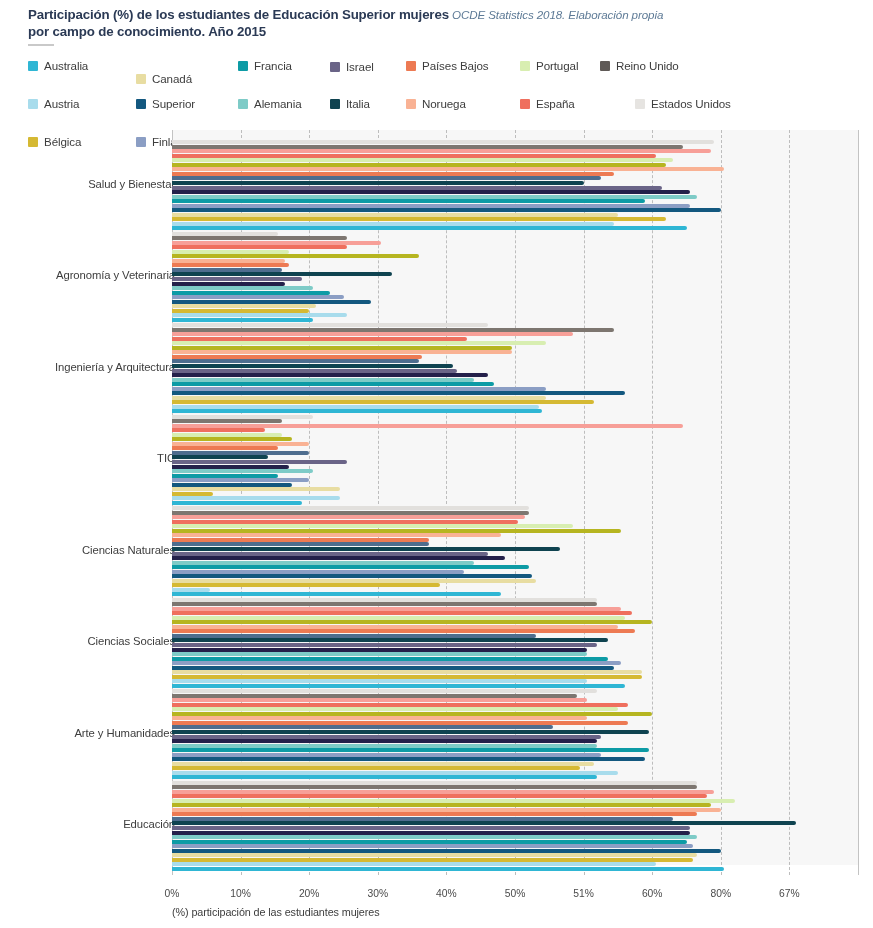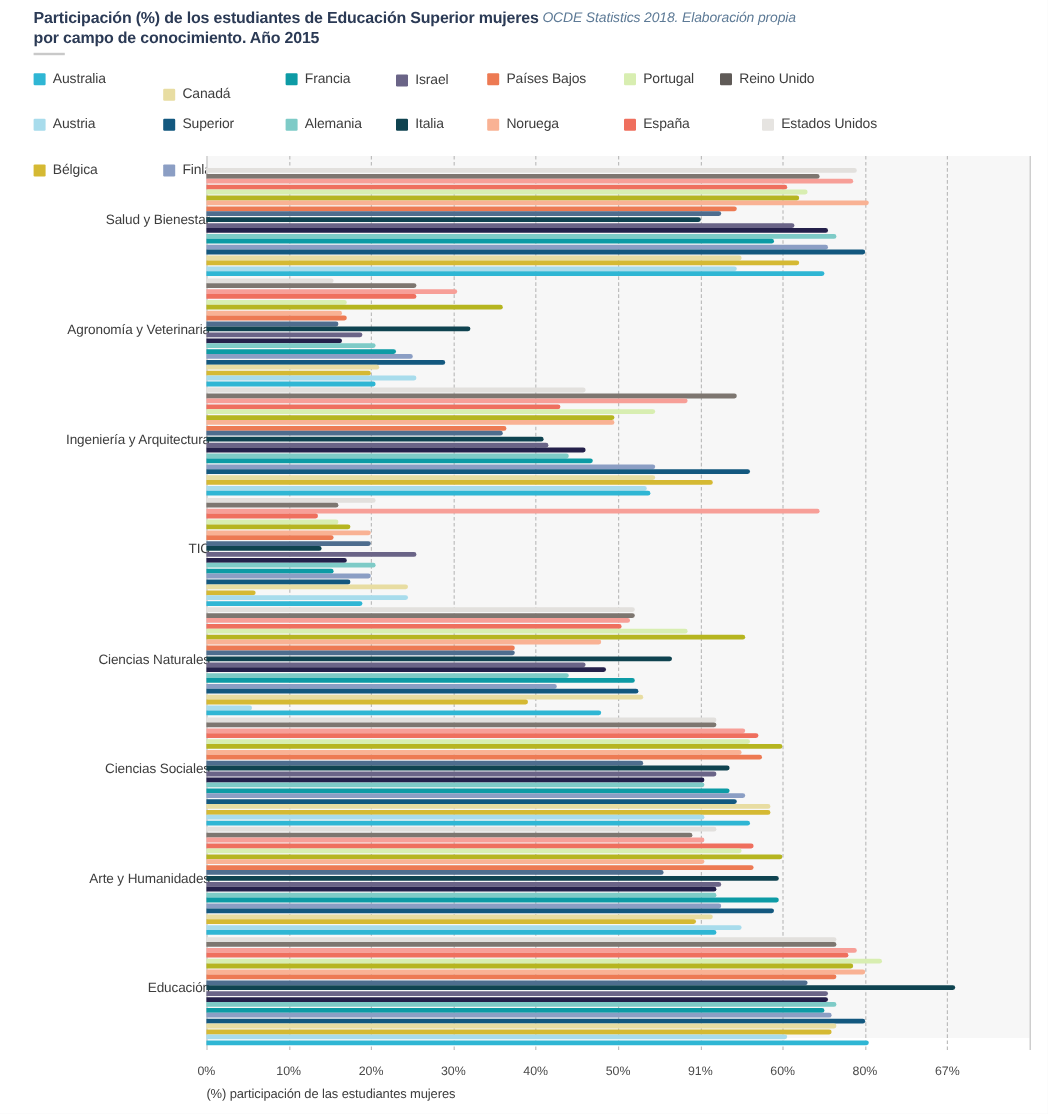--- a/index.html
+++ b/index.html
@@ -169,21 +169,21 @@
       <div class="gridline dashed" style="left: 789.4px;"></div>
       <div class="gridline" style="left: 858px;"></div>
     </div>
   <div id="ticks">
       <div class="tick-label" style="left: 172px;">0%</div>
       <div class="tick-label" style="left: 240.6px;">10%</div>
       <div class="tick-label" style="left: 309.2px;">20%</div>
       <div class="tick-label" style="left: 377.8px;">30%</div>
       <div class="tick-label" style="left: 446.4px;">40%</div>
       <div class="tick-label" style="left: 515px;">50%</div>
-      <div class="tick-label" style="left: 583.6px;">91%</div>
+      <div class="tick-label" style="left: 583.6px;">51%</div>
       <div class="tick-label" style="left: 652.2px;">60%</div>
       <div class="tick-label" style="left: 720.8px;">80%</div>
       <div class="tick-label" style="left: 789.4px;">67%</div>
       <div class="tick-label" style="left: 908px;">100%</div>
     </div>
   <div class="axis-title">(%) participación de las estudiantes mujeres</div>
 
   <div id="groups">
       <div class="group" style="top: 140px; height: 91px;">
         <div class="cat-label" style="top: 37.5px;">Salud y Bienestar</div>

